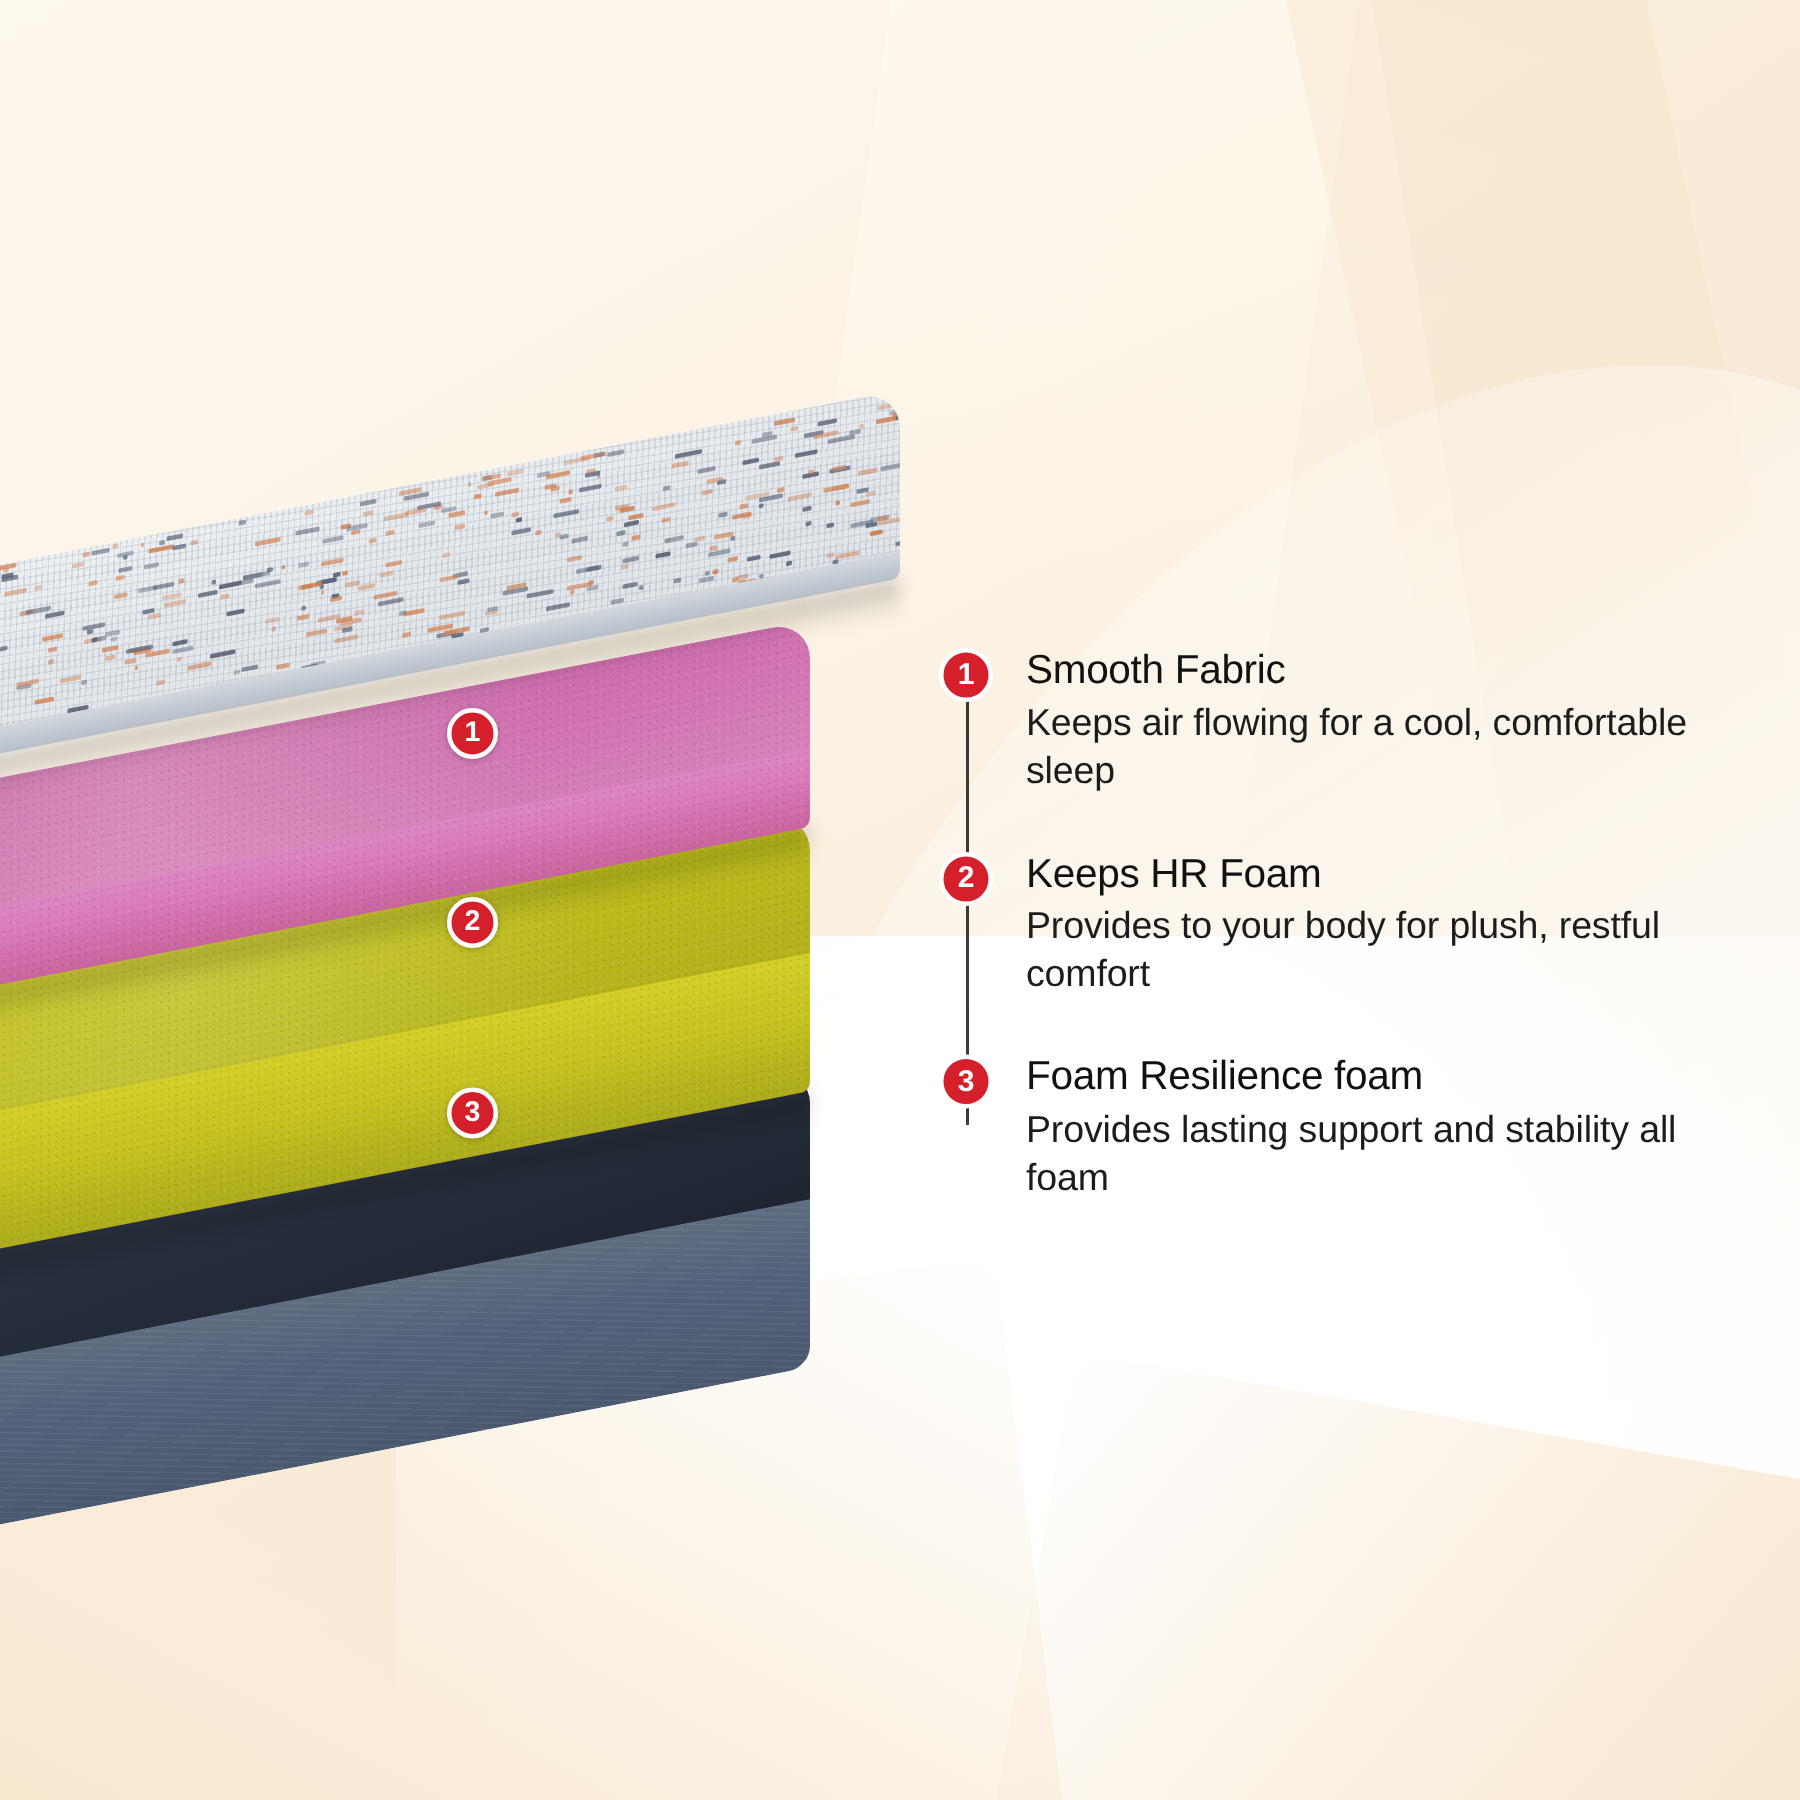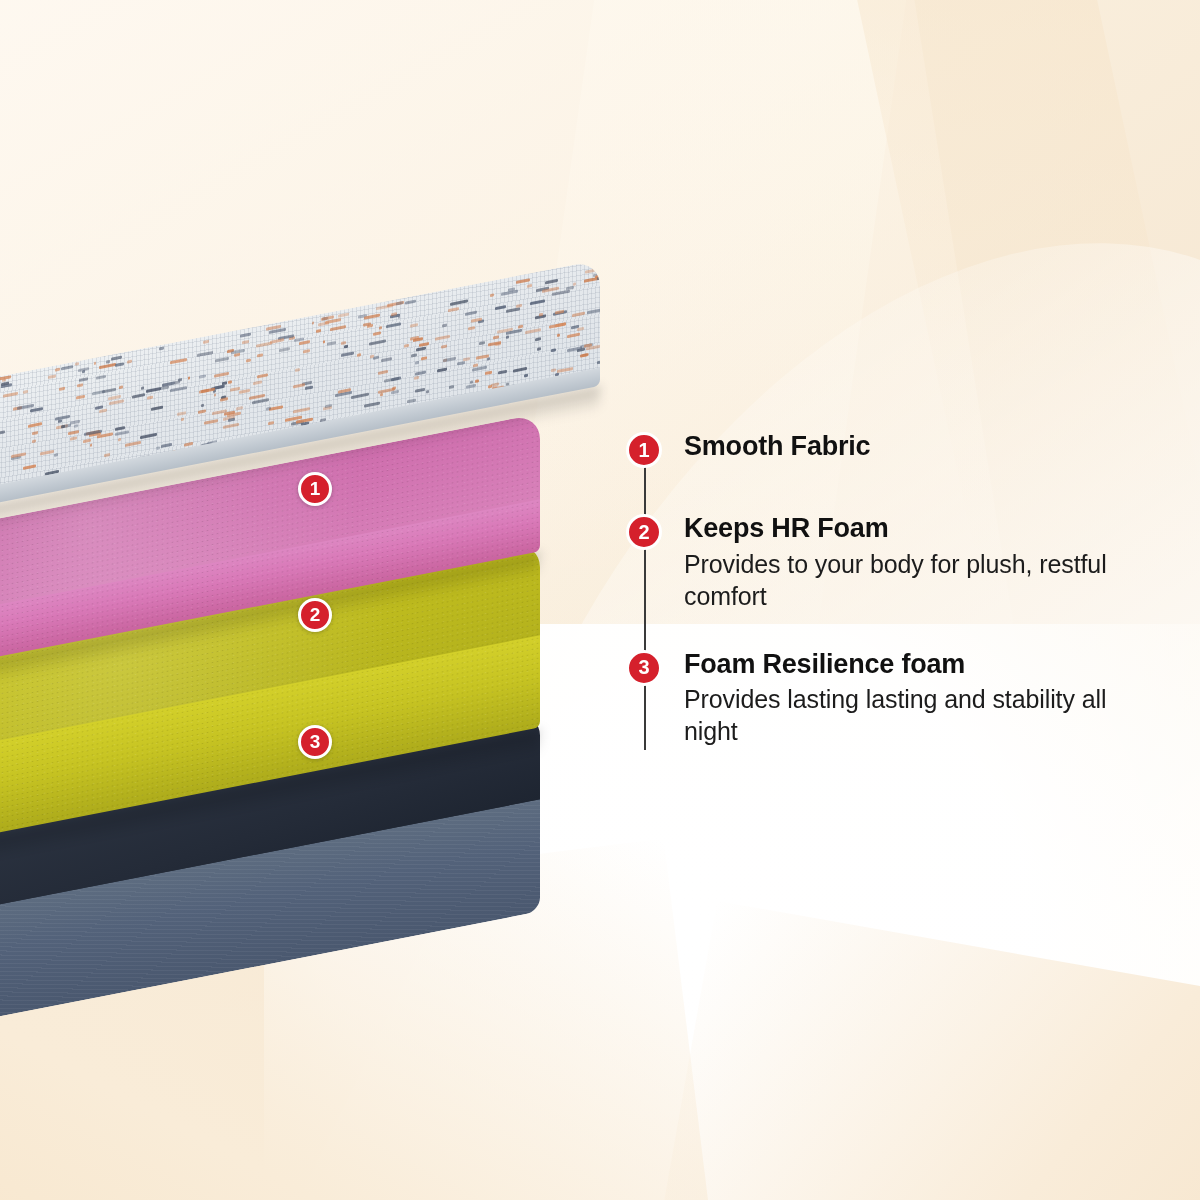--- a/index.html
+++ b/index.html
@@ -299,21 +299,21 @@
     color: #ffffff;
     font-size: 20px;
     font-weight: 700;
     display: flex;
     align-items: center;
     justify-content: center;
   }
   .feat-title {
     color: #111111;
     font-size: 27px;
-    font-weight: 700;
+    font-weight: 400;
     line-height: 1.1;
     margin: 0 0 4px 0;
     letter-spacing: -0.2px;
   }
   .feat-desc {
     color: #1c1c1c;
     font-size: 25px;
     font-weight: 400;
     line-height: 1.28;
     margin: 0;
@@ -685,28 +685,29 @@
     <div class="img-badge" style="left:358px; top:218px;">2</div>
     <div class="img-badge" style="left:358px; top:345px;">3</div>
   </div>
 
   <div class="features">
     <div class="connector"></div>
 
     <div class="feature">
       <div class="feat-badge">1</div>
       <h3 class="feat-title">Smooth Fabric</h3>
+      <p class="feat-desc">Keeps air flowing for a cool, comfortable sleep</p>
     </div>
 
     <div class="feature">
       <div class="feat-badge">2</div>
       <h3 class="feat-title">Keeps HR Foam</h3>
       <p class="feat-desc">Provides to your body for plush, restful comfort</p>
     </div>
 
     <div class="feature">
       <div class="feat-badge">3</div>
       <h3 class="feat-title">Foam Resilience foam</h3>
-      <p class="feat-desc">Provides lasting lasting and stability all night</p>
+      <p class="feat-desc">Provides lasting support and stability all foam</p>
     </div>
   </div>
 
 </div>
 
 </body></html>

